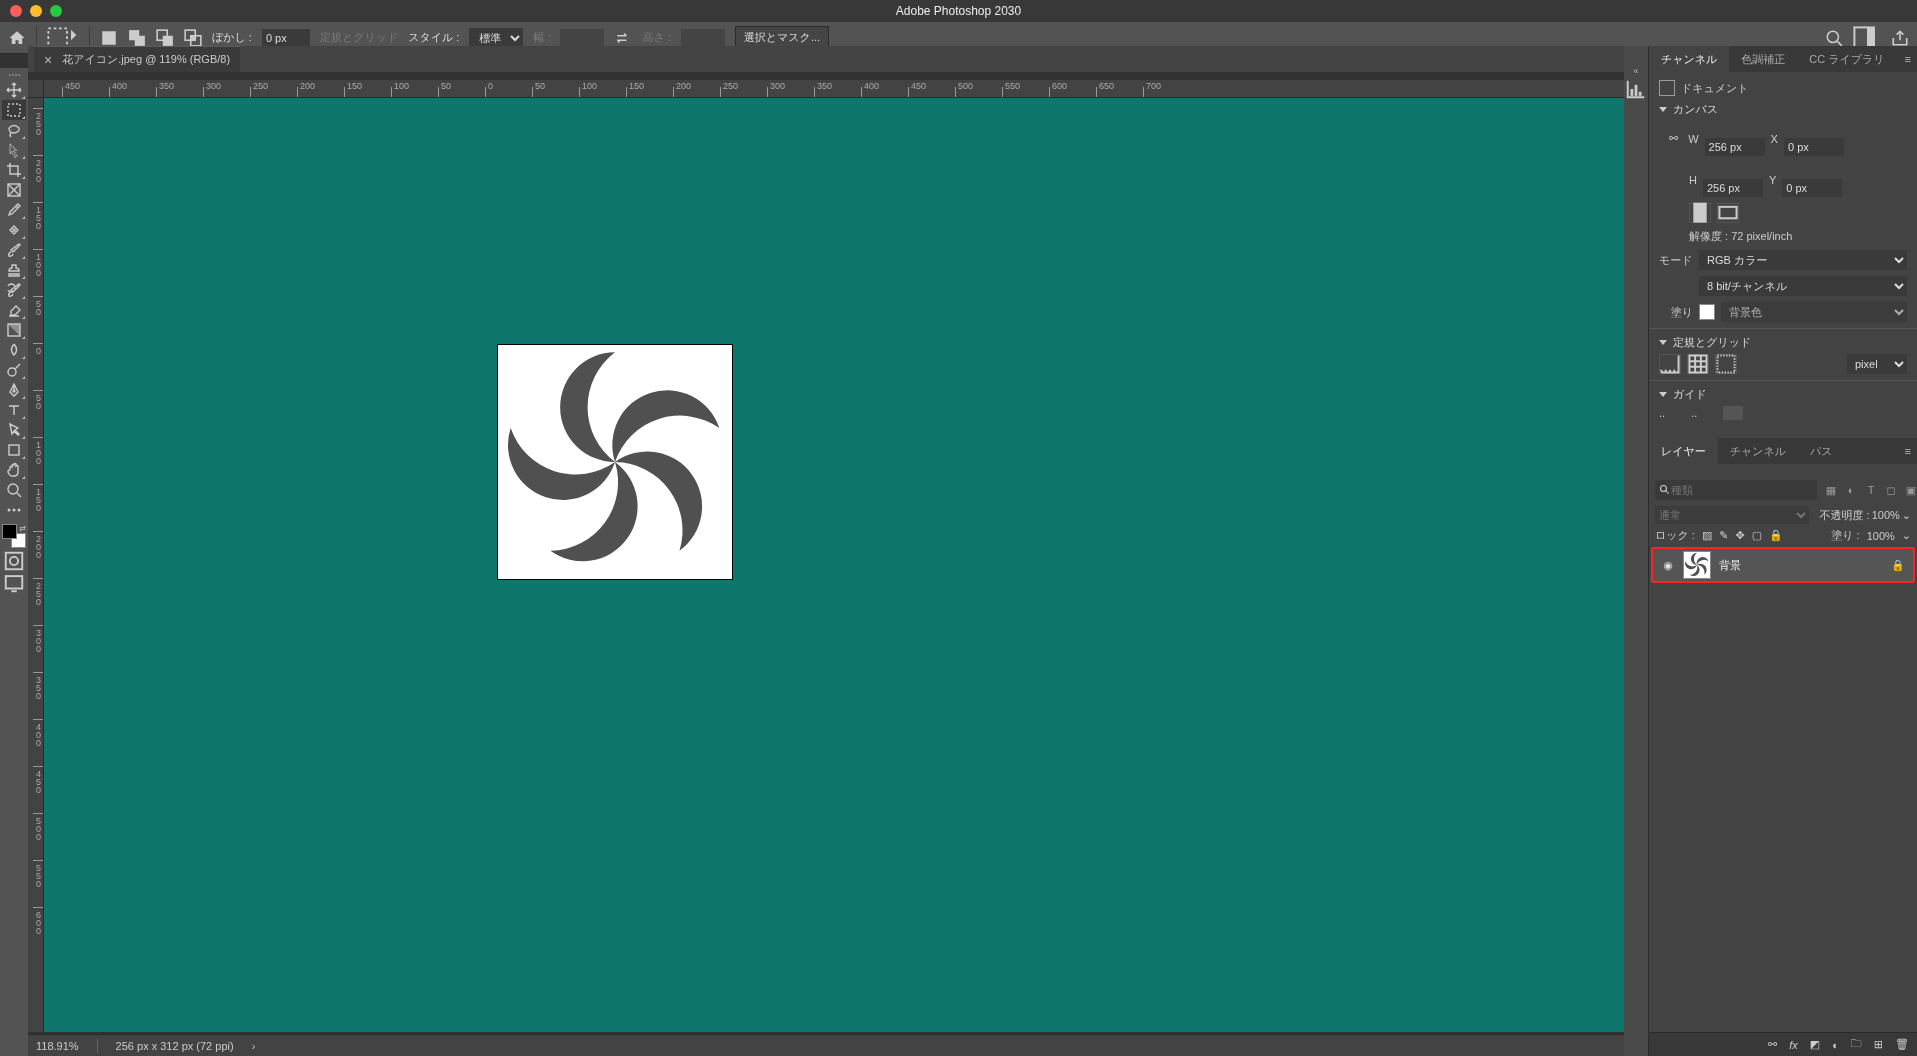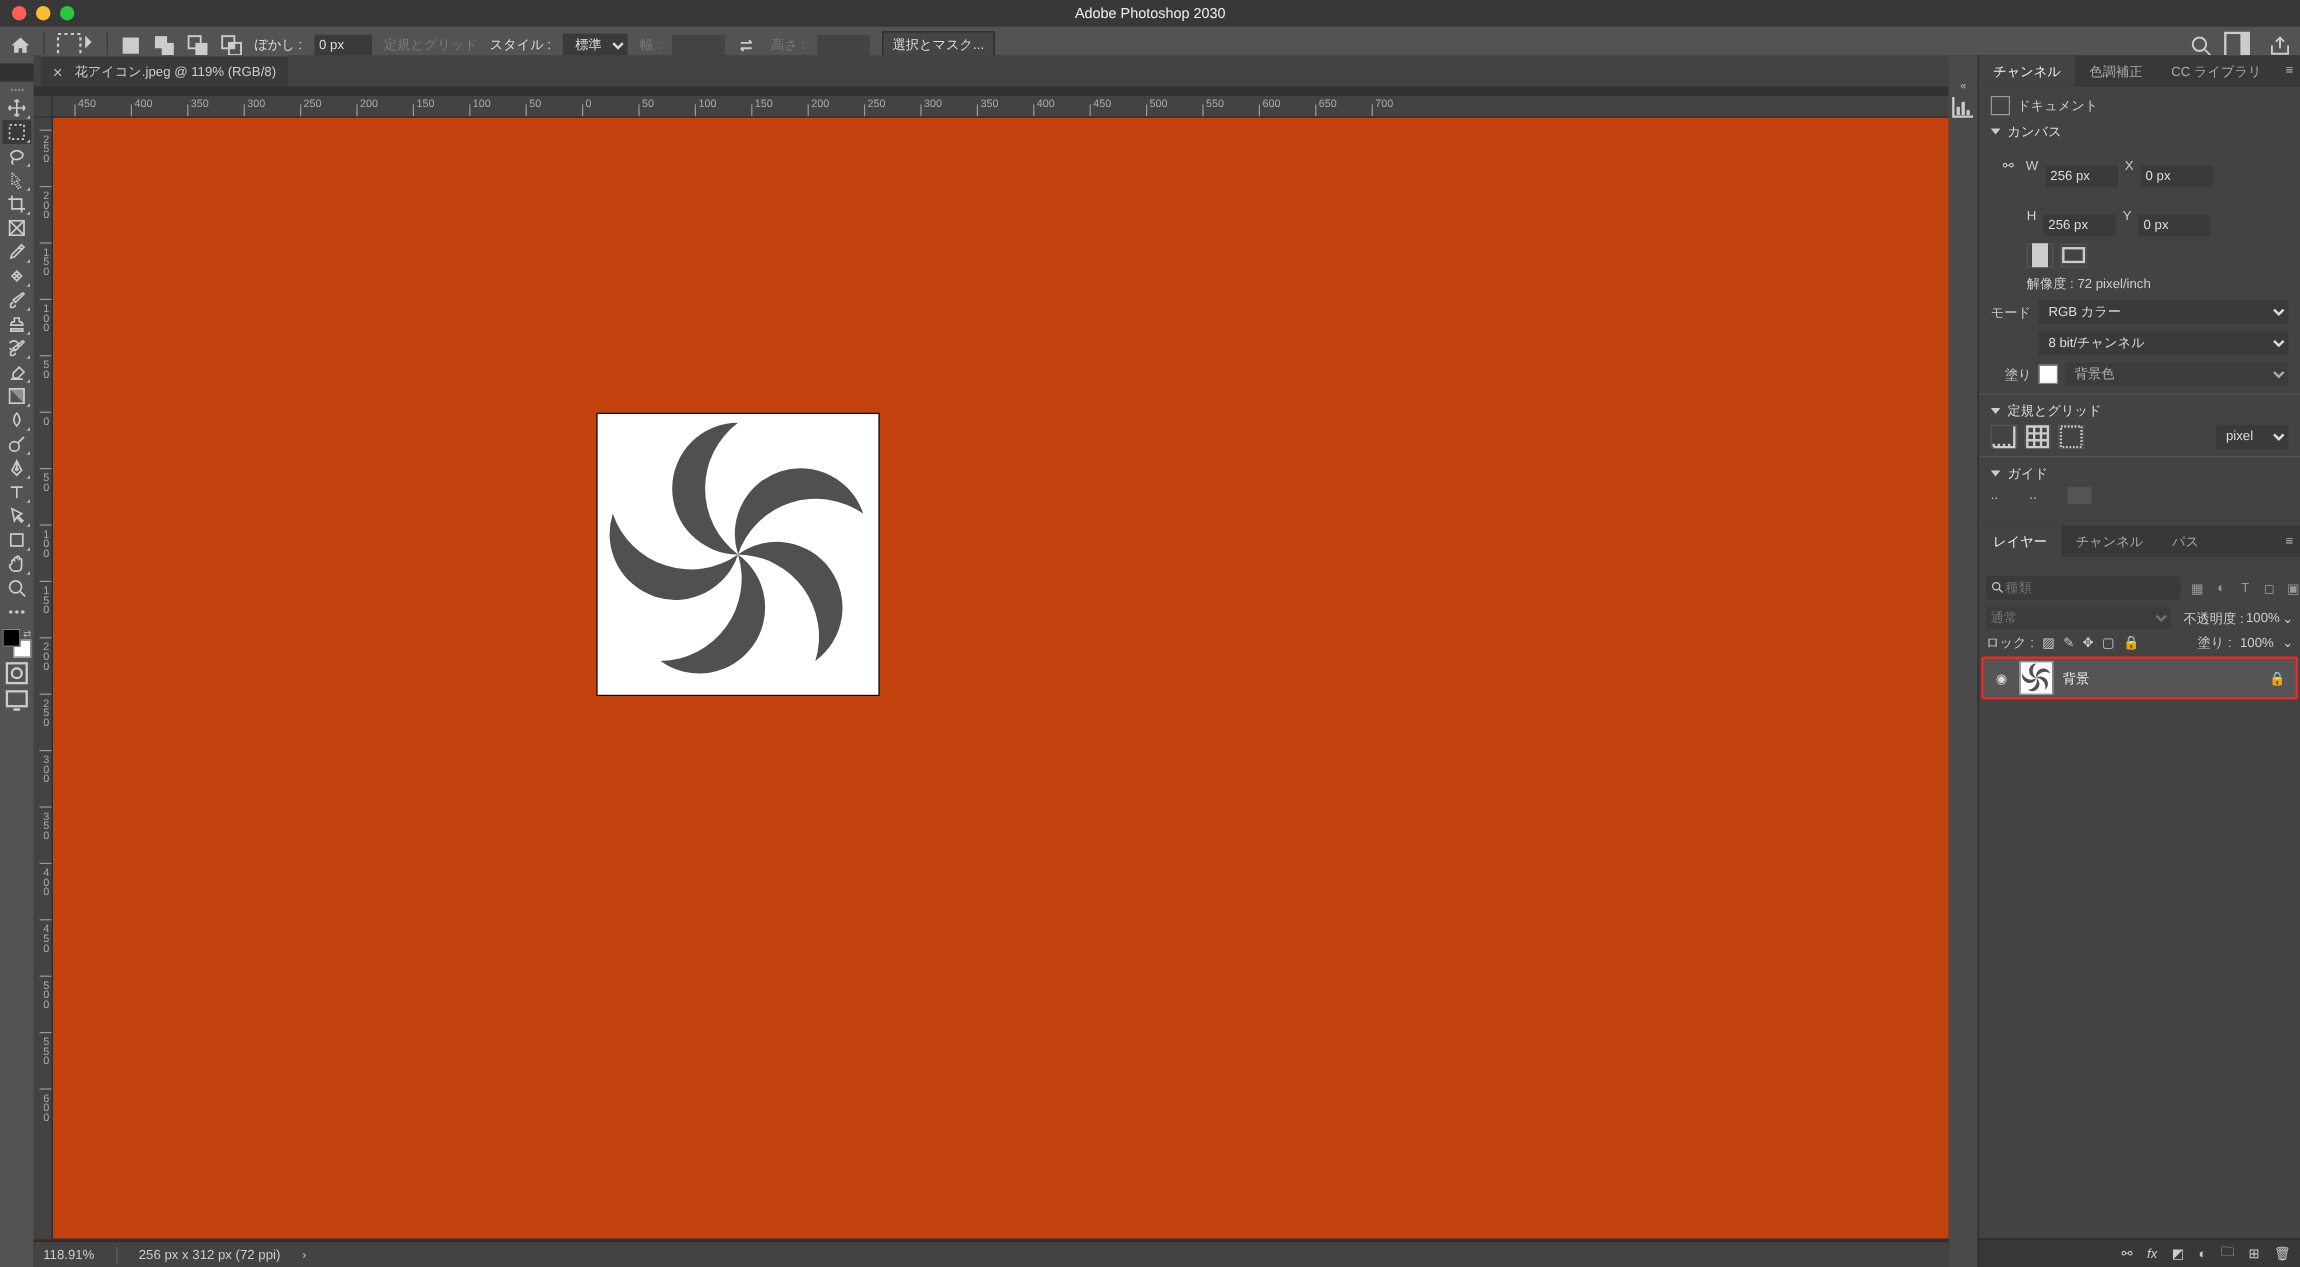--- a/index.html
+++ b/index.html
@@ -22,21 +22,21 @@
 .option-bar select { background:#3a3a3a; border:none; height:20px; color:#ddd; padding:0 6px; font-size:11px; }
 .option-bar .mask-btn { background:#454545; border:1px solid #2a2a2a; padding:3px 8px; color:#ddd; cursor:pointer; }
 .option-bar .right { margin-left:auto; display:flex; gap:10px; align-items:center; }
 
 
 .doc-tab-bar { height:26px; background:#434343; display:flex; align-items:center; padding-left:6px; }
 .doc-tab { display:flex; align-items:center; gap:10px; padding:0 10px; height:100%; background:#3a3a3a; border-top:1px solid #5a5a5a; }
 .doc-tab .close { color:#bbb; cursor:pointer; font-size:14px; }
 
 
-.workspace { position:absolute; top:80px; left:28px; right:293px; bottom:24px; background:#c2410c; }
+.workspace { position:absolute; top:80px; left:28px; right:293px; bottom:24px; background:#0f766e; }
 .ruler-h { position:absolute; top:0; left:16px; right:0; height:18px; background:#434343; border-bottom:1px solid #2a2a2a; overflow:hidden; }
 .ruler-h .tick { position:absolute; bottom:0; width:1px; height:6px; background:#999; }
 .ruler-h .tick.major { height:10px; }
 .ruler-h .num { position:absolute; bottom:6px; color:#aaa; font-size:9px; transform:translateX(1px); }
 .ruler-v { position:absolute; top:18px; left:0; width:16px; bottom:0; background:#434343; border-right:1px solid #2a2a2a; overflow:hidden; }
 .ruler-v .tick { position:absolute; right:0; height:1px; width:6px; background:#999; }
 .ruler-v .tick.major { width:10px; }
 .ruler-v .num { position:absolute; right:2px; color:#aaa; font-size:9px; transform:translateY(1px); writing-mode:vertical-rl; }
 .ruler-corner { position:absolute; top:0; left:0; width:16px; height:18px; background:#434343; border-right:1px solid #2a2a2a; border-bottom:1px solid #2a2a2a; }
 .canvas-area { position:absolute; top:18px; left:16px; right:0; bottom:0; overflow:hidden; }

